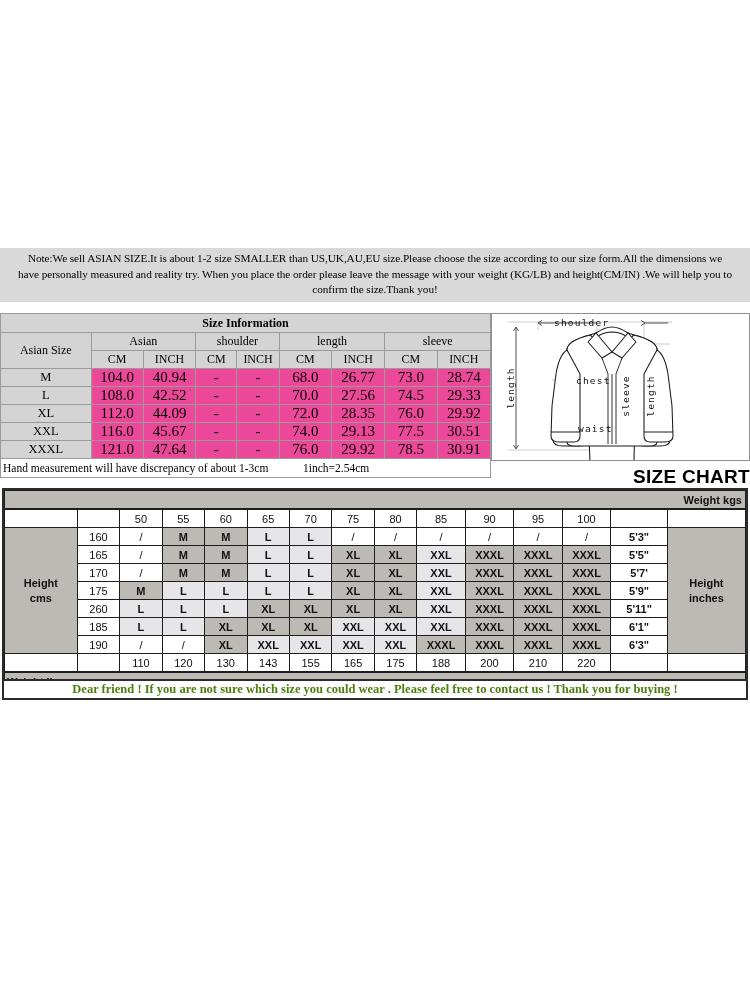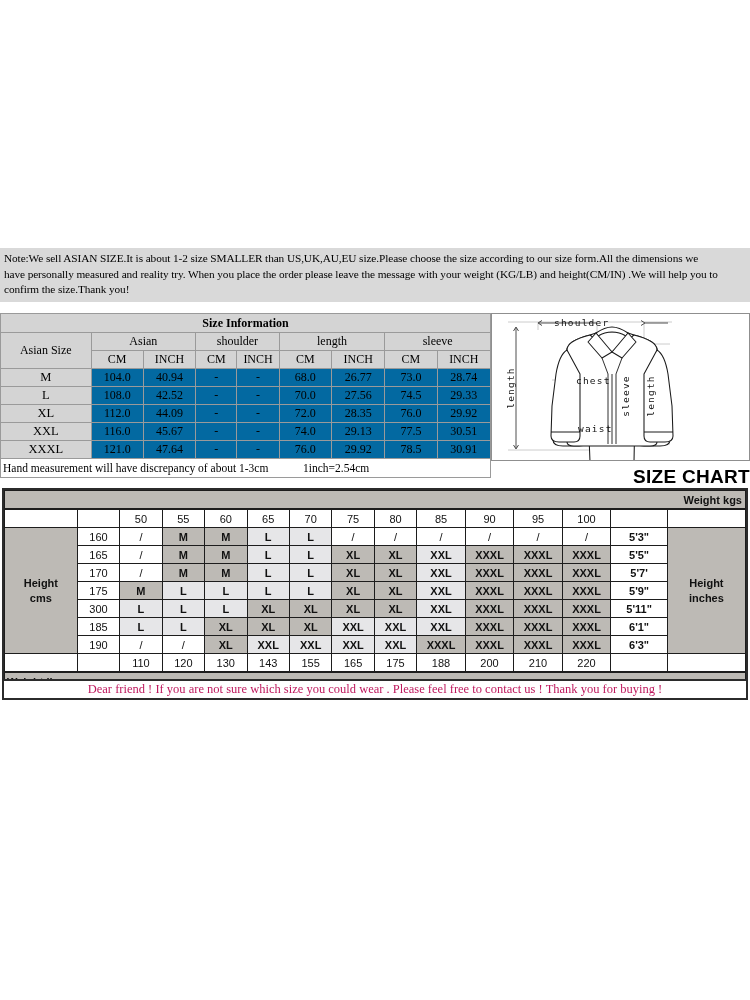--- a/index.html
+++ b/index.html
@@ -21,20 +21,21 @@
     left: 0;
     top: 248px;
     width: 750px;
     background: #d9d9d9;
     padding: 3px 4px 4px 4px;
     box-sizing: border-box;
     font-size: 11.3px;
     line-height: 15.6px;
     color: #000;
     letter-spacing: -0.1px;
+    text-align: center;
   }
 
   
   #info-wrap {
     position: absolute;
     left: 0;
     top: 313px;
     width: 634px;
     height: 156px;
   }
@@ -71,22 +72,22 @@
   }
   table.sizeinfo .asian-size-cell {
     background: #d4d4d4;
     font-size: 12px;
   }
   table.sizeinfo .sizelabel {
     background: #d4d4d4;
     font-size: 12.5px;
   }
   table.sizeinfo td.val {
-    background: #0369a1;
-    font-size: 12px;
+    background: #ec4899;
+    font-size: 15px;
   }
   table.sizeinfo tr.foot td {
     background: #ffffff;
     text-align: left;
     font-size: 11.5px;
     padding-left: 2px;
     height: 18px;
   }
   .foot-inner {
     display: flex;
@@ -185,24 +186,24 @@
   #footer-msg {
     position: absolute;
     left: 2px;
     top: 679px;
     width: 746px;
     height: 21px;
     border: 2px solid #2b2b2b;
     box-sizing: border-box;
     background: #fff;
     text-align: center;
-    font-weight: normal;
+    font-weight: bold;
     font-size: 12.5px;
     line-height: 17px;
-    color: #be185d;
+    color: #4d7c0f;
   }
 </style>
 </head>
 <body>
 
 <div id="note-block">
   <div>Note:We sell ASIAN SIZE.It is about 1-2 size SMALLER than US,UK,AU,EU size.Please choose the size according to our size form.All the dimensions we</div>
   <div>have personally measured and reality try. When you place the order please leave the message with your weight (KG/LB) and height(CM/IN) .We will help you to confirm the size.Thank you!</div>
 </div>
 
@@ -487,21 +488,21 @@
         <td class="cell-dark">XL</td>
         <td class="cell-dark">XL</td>
         <td class="cell-light">XXL</td>
         <td class="cell-dark">XXXL</td>
         <td class="cell-dark">XXXL</td>
         <td class="cell-dark">XXXL</td>
         <td class="hin">5'9"</td>
       </tr>
 
       <tr>
-        <td class="hcm">300</td>
+        <td class="hcm">260</td>
         <td class="cell-light">L</td>
         <td class="cell-light">L</td>
         <td class="cell-light">L</td>
         <td class="cell-dark">XL</td>
         <td class="cell-dark">XL</td>
         <td class="cell-dark">XL</td>
         <td class="cell-dark">XL</td>
         <td class="cell-light">XXL</td>
         <td class="cell-dark">XXXL</td>
         <td class="cell-dark">XXXL</td>

